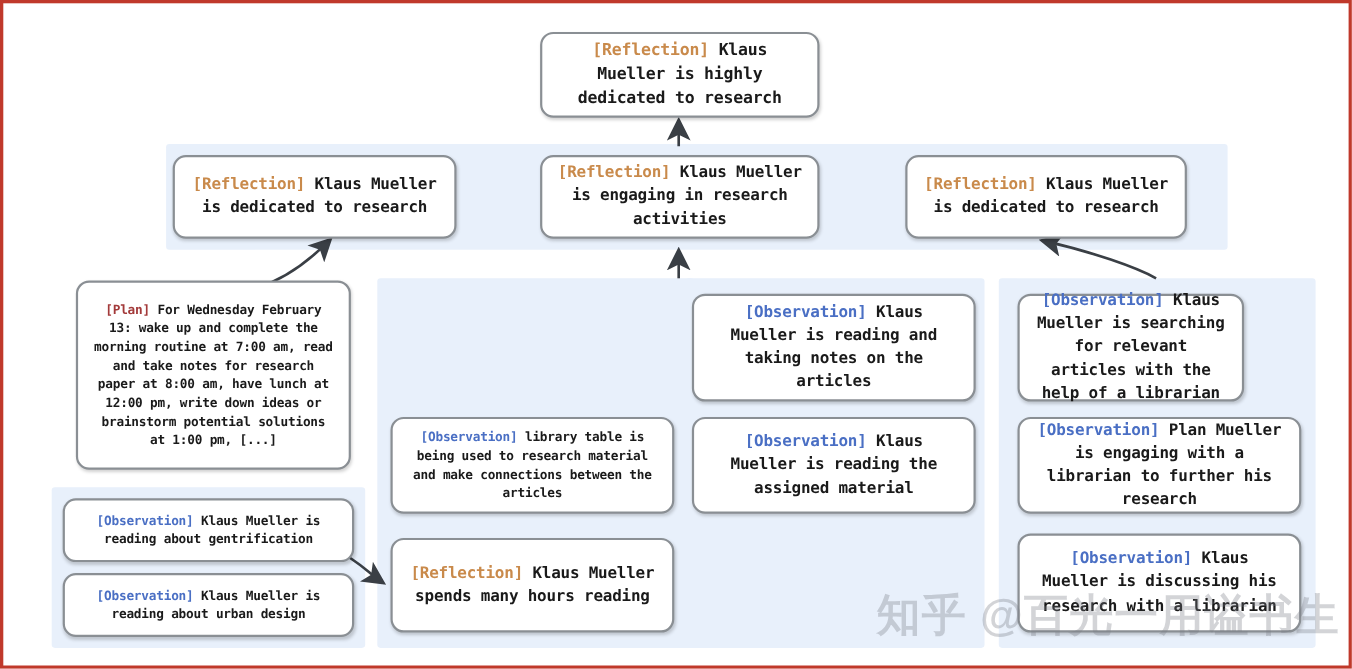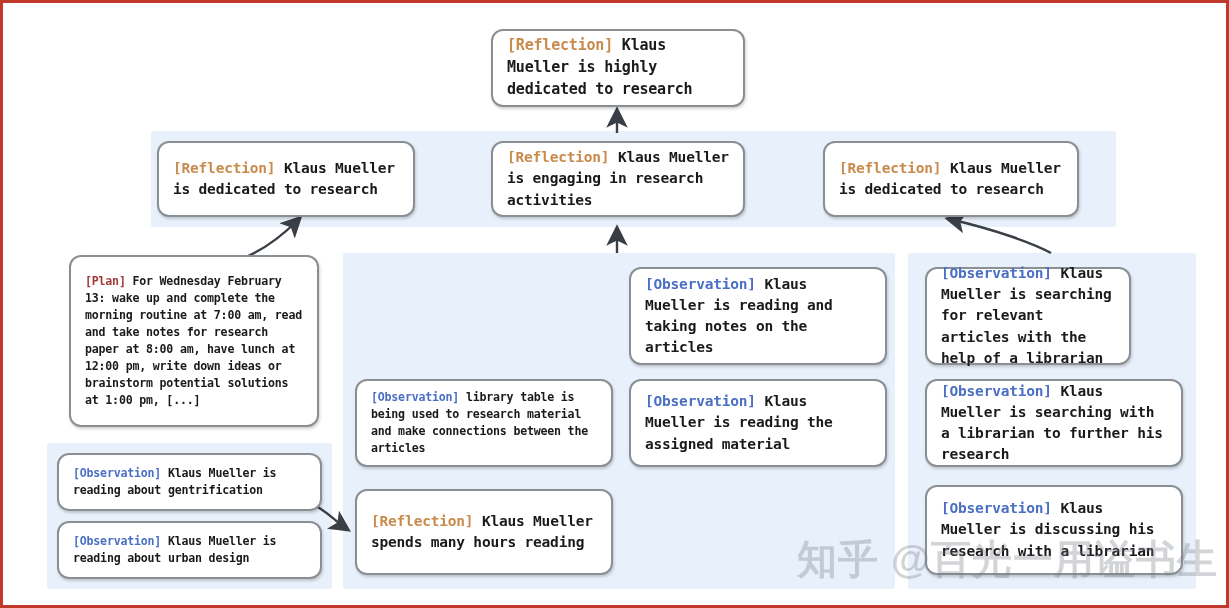--- a/index.html
+++ b/index.html
@@ -11,20 +11,21 @@
     font-family: "DejaVu Sans Mono", monospace;
   }
   #canvas {
     position: relative;
     width: 1229px;
     height: 608px;
     background: #ffffff;
     border: 3px solid #c0392b;
     box-sizing: border-box;
     overflow: hidden;
+    text-align: center;
   }
   .panel {
     position: absolute;
     background: #e8f0fb;
     border-radius: 3px;
   }
   .node {
     position: absolute;
     background: #ffffff;
     border: 2px solid #8a8f94;
@@ -171,21 +172,21 @@
 
 
   <div class="node" style="left:922px; top:264px; width:206px; height:98px;">
     <div class="txt fs14">
       <span class="tag-observation">[Observation]</span><span> Klaus Mueller is searching for relevant articles with the help of a librarian</span>
     </div>
   </div>
 
   <div class="node" style="left:922px; top:376px; width:258px; height:88px;">
     <div class="txt fs14">
-      <span class="tag-observation">[Observation]</span><span> Klaus Mueller is searching with a librarian to further his research</span>
+      <span class="tag-observation">[Observation]</span><span> Plan Mueller is engaging with a librarian to further his research</span>
     </div>
   </div>
 
   <div class="node" style="left:922px; top:482px; width:258px; height:90px;">
     <div class="txt fs14">
       <span class="tag-observation">[Observation]</span><span> Klaus Mueller is discussing his research with a librarian</span>
     </div>
   </div>
 
   <div class="watermark">知乎 @百光一用谥书生</div>

